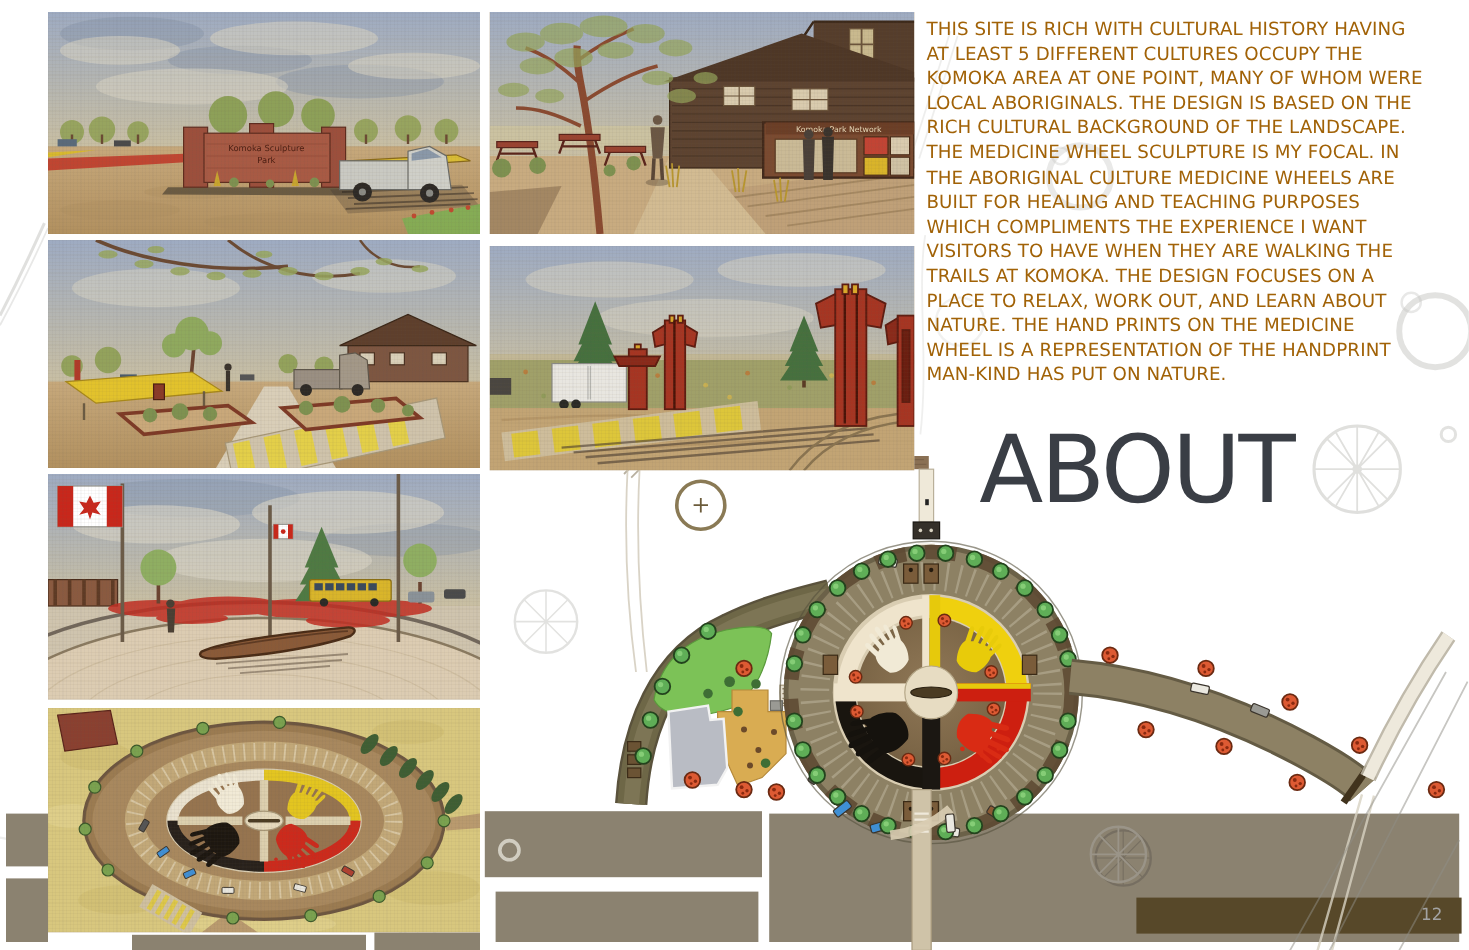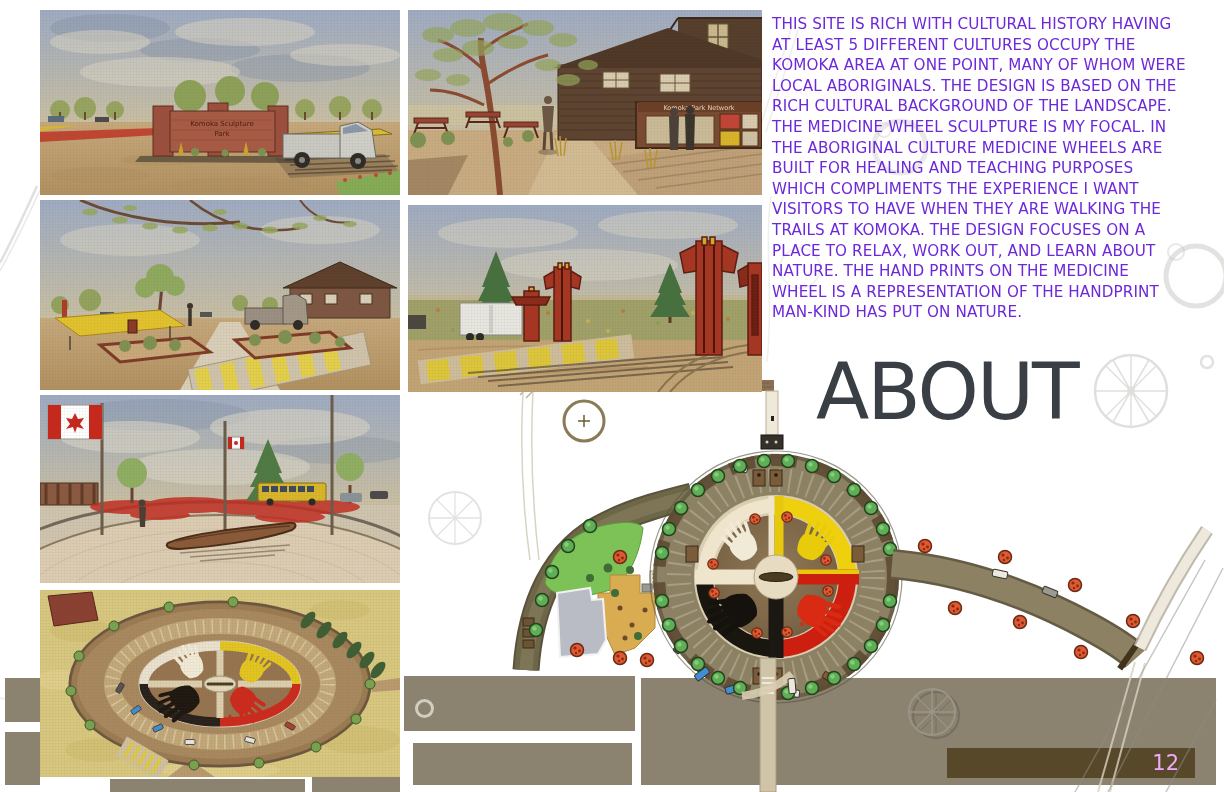--- a/index.html
+++ b/index.html
@@ -5,26 +5,26 @@
   html,body{margin:0;padding:0;}
   body{width:1224px;height:792px;position:relative;overflow:hidden;background:#ffffff;
        font-family:"DejaVu Sans","Liberation Sans",sans-serif;}
   .abs{position:absolute;}
   .panel{position:absolute;overflow:hidden;background:#cfc4ae;}
   .panel svg{display:block;}
   .panel::after{content:"";position:absolute;inset:0;pointer-events:none;
     background:repeating-linear-gradient(0deg,rgba(120,100,60,.05) 0 1px,transparent 1px 3px),
                repeating-linear-gradient(90deg,rgba(70,70,100,.04) 0 1px,transparent 1px 3px);}
   #description{left:772px;top:14px;width:416px;font-size:15.2px;line-height:20.6px;
-    color:#6d28d9;letter-spacing:.1px;z-index:6;}
+    color:#a16207;letter-spacing:.1px;z-index:6;}
   #page-title{left:816px;top:352px;font-size:78px;line-height:80px;letter-spacing:-2px;
     color:#3a3e45;z-index:6;font-weight:400;}
   .ph{position:absolute;background:#8b8270;z-index:1;}
-  #page-bar{left:947px;top:748px;width:248px;height:30px;background:#574829;z-index:2;
-    color:#f0abfc;font-size:21px;line-height:30px;text-align:right;padding-right:0;}
+  #page-bar{left:947px;top:748px;width:271px;height:30px;background:#574829;z-index:2;
+    color:#a3a3a3;font-size:14px;line-height:30px;text-align:right;padding-right:0;}
   #page-bar span{padding-right:16px;display:inline-block;}
   #bg-cad{left:0;top:0;z-index:0;}
   #site-plan{left:440px;top:378px;z-index:3;pointer-events:none;}
   #ring-artifact{left:415px;top:699px;width:13px;height:13px;border:3px solid #d8d5ca;
     border-radius:50%;z-index:2;opacity:.9;}
   svg text{font-family:"DejaVu Sans","Liberation Sans",sans-serif;}
 </style>
 </head>
 <body>
 

